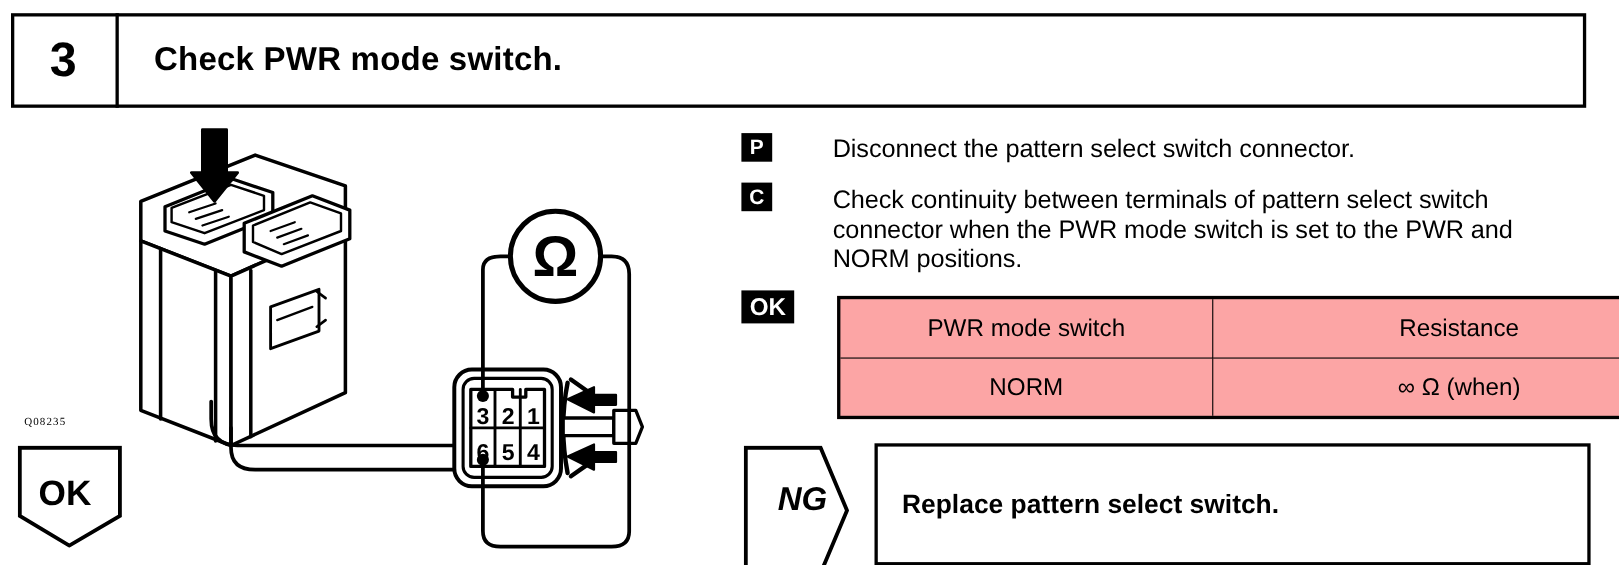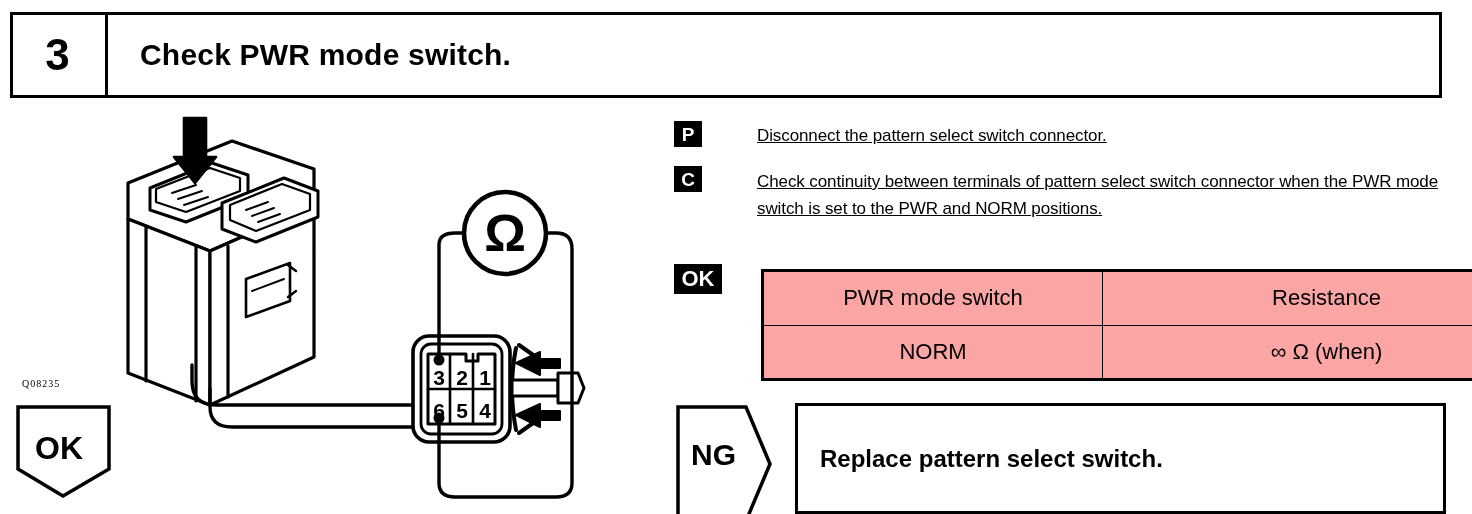--- a/index.html
+++ b/index.html
@@ -18,40 +18,40 @@
               letter-spacing:.2px;white-space:nowrap;}
 
   
   .badge{background:#000;color:#fff;display:flex;align-items:center;
          justify-content:center;font-weight:bold;line-height:1;}
   #badge-p{left:674px;top:121px;width:28px;height:26px;font-size:19px;}
   #badge-c{left:674px;top:166px;width:28px;height:26px;font-size:19px;}
   #badge-ok{left:674px;top:264px;width:48px;height:30px;font-size:22px;}
 
   
-  .instr{font-size:17px;line-height:27px;letter-spacing:-0.1px;text-decoration:underline;}
+  .instr{font-size:23px;line-height:27px;letter-spacing:-0.1px;}
   #instr-disconnect{left:757px;top:122px;width:690px;}
   #instr-continuity{left:757px;top:168px;width:692px;}
 
   
   #resistance-table{left:761px;top:269px;width:771px;height:112px;
         border:3px solid #000;box-sizing:border-box;border-collapse:collapse;
         background:#fca5a5;}
   #resistance-table table{width:100%;height:100%;border-collapse:collapse;}
   #resistance-table td{border:1.5px solid #000;text-align:center;
         font-size:22px;padding:0;height:36px;}
   #resistance-table td.col-a{width:338px;}
   #resistance-table tr:first-child td{border-top:none;}
   #resistance-table tr:last-child td{border-bottom:none;margin-left:20px;}
   #resistance-table td:first-child{border-left:none;}
   #resistance-table td:last-child{border-right:none;padding-left:21px;}
 
   
   #ng-pentagon{left:676px;top:405px;width:96px;height:118px;}
-  #ng-label{left:691px;top:438px;font-size:30px;font-weight:bold;}
+  #ng-label{left:707px;top:438px;font-size:30px;font-weight:bold;font-style:italic;}
   #replace-box{left:795px;top:403px;width:651px;height:111px;
                border:3px solid #000;box-sizing:border-box;background:#fff;}
   #replace-text{left:820px;top:445px;font-size:24px;font-weight:bold;}
 
   
   #ok-pentagon{left:16px;top:405px;width:95px;height:93px;}
   #ok-label{left:35px;top:430px;font-size:32px;font-weight:bold;}
   #figure-code{left:22px;top:378px;font-size:10px;letter-spacing:1px;
                font-family:Liberation Serif, serif;}
 

